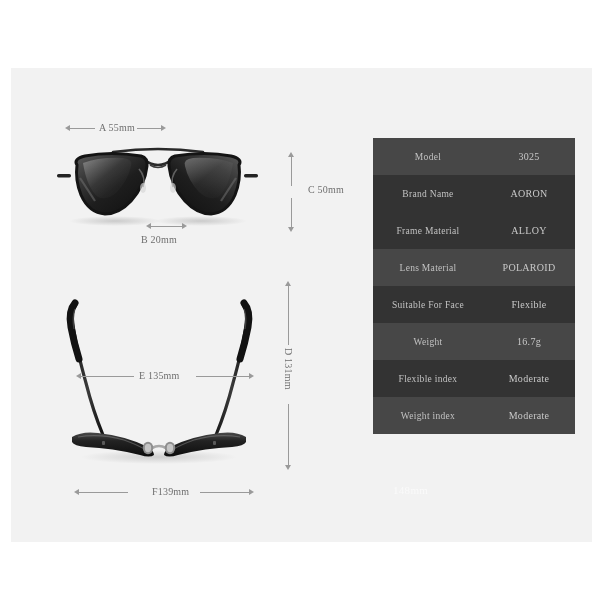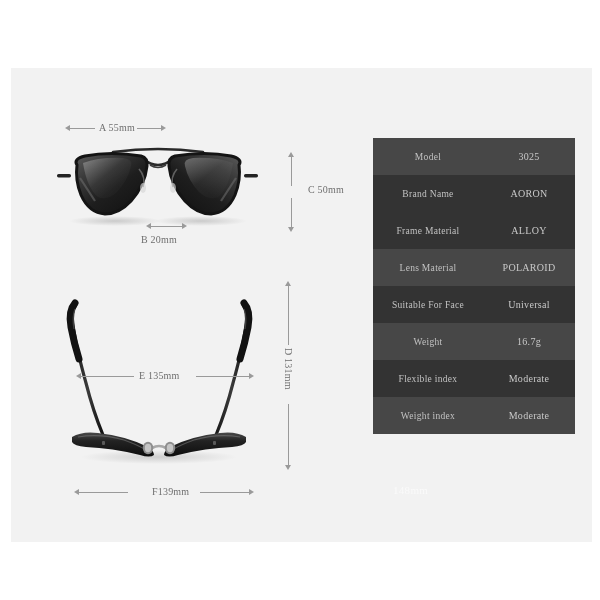--- a/index.html
+++ b/index.html
@@ -299,21 +299,21 @@
     <div class="spec-row even">
       <div class="spec-key">Frame Material</div>
       <div class="spec-val">ALLOY</div>
     </div>
     <div class="spec-row odd">
       <div class="spec-key">Lens Material</div>
       <div class="spec-val">POLAROID</div>
     </div>
     <div class="spec-row even">
       <div class="spec-key">Suitable For Face</div>
-      <div class="spec-val">Universal</div>
+      <div class="spec-val">Flexible</div>
     </div>
     <div class="spec-row odd">
       <div class="spec-key">Weight</div>
       <div class="spec-val">16.7g</div>
     </div>
     <div class="spec-row even">
       <div class="spec-key">Flexible index</div>
       <div class="spec-val">Moderate</div>
     </div>
     <div class="spec-row odd">

